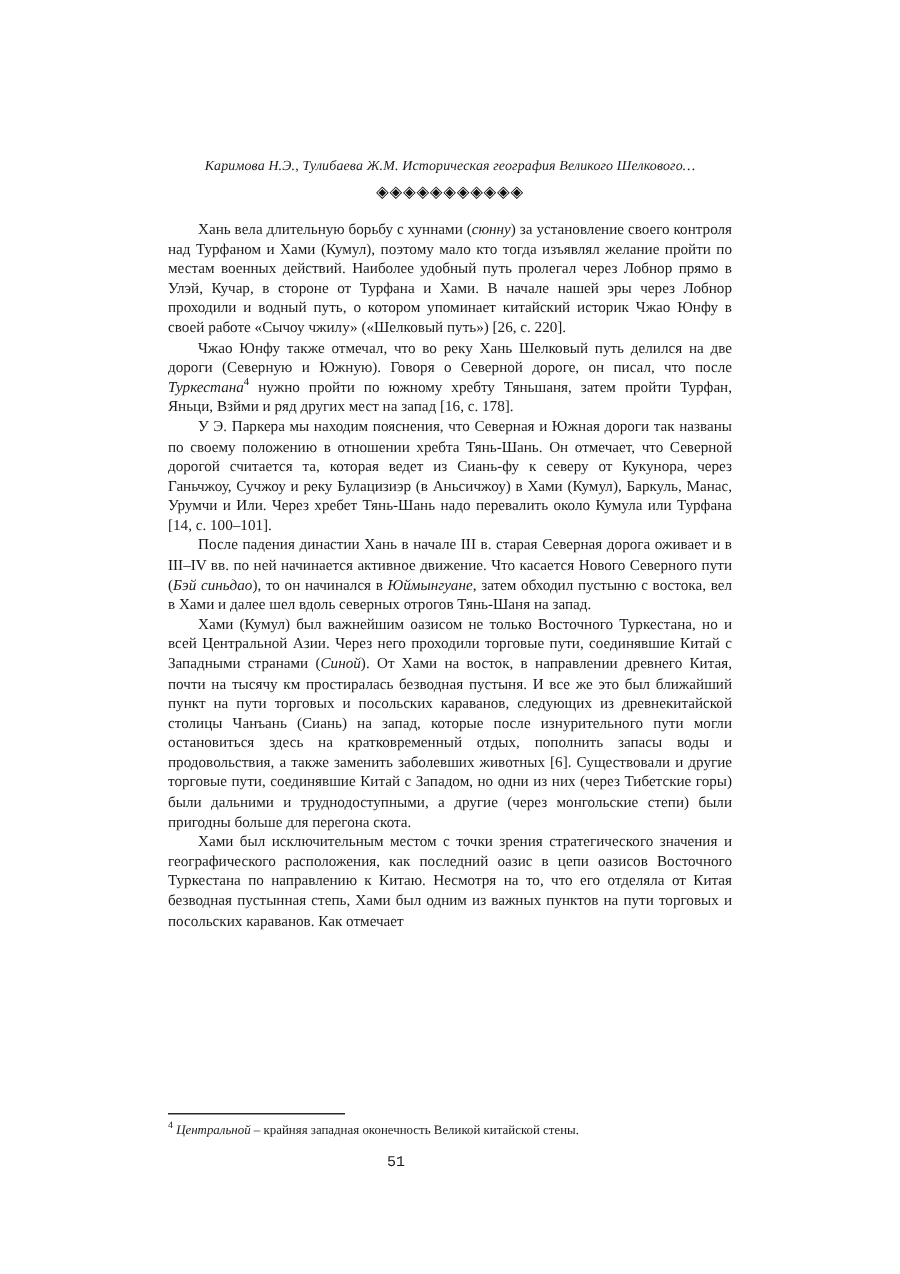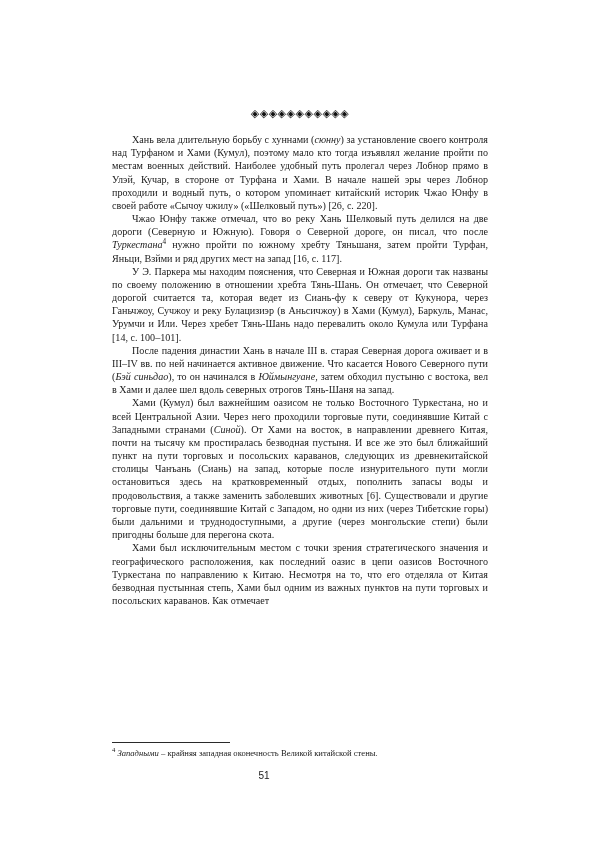--- a/index.html
+++ b/index.html
@@ -86,44 +86,45 @@
     vertical-align: super;
     line-height: 0;
   }
   .page-number {
     position: absolute;
     left: 0;
     top: 770px;
     width: 528px;
     text-align: center;
     font-size: 10px;
-    font-family: Liberation Sans, sans-serif;
+    font-family: Liberation Mono, monospace;
   }
 </style>
 </head>
 <body>
 
 <div class="page">
 
   <div class="page-inner">
 
+    <div class="running-head">Каримова Н.Э., Тулибаева Ж.М. Историческая география Великого Шелкового…</div>
 
     <div class="ornament">◈◈◈◈◈◈◈◈◈◈◈</div>
 
     <div>
       <p class="body-par"><span>Хань вела длительную борьбу с хуннами (</span><span class="it">сюнну</span><span>) за установление своего контроля над Турфаном и Хами (Кумул), поэтому мало кто тогда изъявлял желание пройти по местам военных действий. Наиболее удобный путь пролегал через Лобнор прямо в Улэй, Кучар, в стороне от Турфана и Хами. В начале нашей эры через Лобнор проходили и водный путь, о котором упоминает китайский историк Чжао Юнфу в своей работе «Сычоу чжилу» («Шелковый путь») [26, с. 220].</span></p>
-      <p class="body-par"><span>Чжао Юнфу также отмечал, что во реку Хань Шелковый путь делился на две дороги (Северную и Южную). Говоря о Северной дороге, он писал, что после </span><span class="it">Туркестана</span><sup class="fnref">4</sup><span> нужно пройти по южному хребту Тяньшаня, затем пройти Турфан, Яньци, Взйми и ряд других мест на запад [16, с. 117].</span></p>
+      <p class="body-par"><span>Чжао Юнфу также отмечал, что во реку Хань Шелковый путь делился на две дороги (Северную и Южную). Говоря о Северной дороге, он писал, что после </span><span class="it">Туркестана</span><sup class="fnref">4</sup><span> нужно пройти по южному хребту Тяньшаня, затем пройти Турфан, Яньци, Взйми и ряд других мест на запад [16, с. 178].</span></p>
       <p class="body-par"><span>У Э. Паркера мы находим пояснения, что Северная и Южная дороги так названы по своему положению в отношении хребта Тянь-Шань. Он отмечает, что Северной дорогой считается та, которая ведет из Сиань-фу к северу от Кукунора, через Ганьчжоу, Сучжоу и реку Булацизиэр (в Аньсичжоу) в Хами (Кумул), Баркуль, Манас, Урумчи и Или. Через хребет Тянь-Шань надо перевалить около Кумула или Турфана [14, с. 100–101].</span></p>
       <p class="body-par"><span>После падения династии Хань в начале III в. старая Северная дорога оживает и в III–IV вв. по ней начинается активное движение. Что касается Нового Северного пути (</span><span class="it">Бэй синьдао</span><span>), то он начинался в </span><span class="it">Юймынгуане</span><span>, затем обходил пустыню с востока, вел в Хами и далее шел вдоль северных отрогов Тянь-Шаня на запад.</span></p>
       <p class="body-par"><span>Хами (Кумул) был важнейшим оазисом не только Восточного Туркестана, но и всей Центральной Азии. Через него проходили торговые пути, соединявшие Китай с Западными странами (</span><span class="it">Синой</span><span>). От Хами на восток, в направлении древнего Китая, почти на тысячу км простиралась безводная пустыня. И все же это был ближайший пункт на пути торговых и посольских караванов, следующих из древнекитайской столицы Чанъань (Сиань) на запад, которые после изнурительного пути могли остановиться здесь на кратковременный отдых, пополнить запасы воды и продовольствия, а также заменить заболевших животных [6]. Существовали и другие торговые пути, соединявшие Китай с Западом, но одни из них (через Тибетские горы) были дальними и труднодоступными, а другие (через монгольские степи) были пригодны больше для перегона скота.</span></p>
       <p class="body-par"><span>Хами был исключительным местом с точки зрения стратегического значения и географического расположения, как последний оазис в цепи оазисов Восточного Туркестана по направлению к Китаю. Несмотря на то, что его отделяла от Китая безводная пустынная степь, Хами был одним из важных пунктов на пути торговых и посольских караванов. Как отмечает</span></p>
     </div>
 
   </div>
 
   <div class="footnote-area">
     <div class="fn-rule"></div>
-    <p class="footnote"><sup>4</sup><span> </span><span class="it">Западными</span><span> – крайняя западная оконечность Великой китайской стены.</span></p>
+    <p class="footnote"><sup>4</sup><span> </span><span class="it">Центральной</span><span> – крайняя западная оконечность Великой китайской стены.</span></p>
   </div>
 
   <div class="page-number">51</div>
 
 </div>
 
 </body></html>

